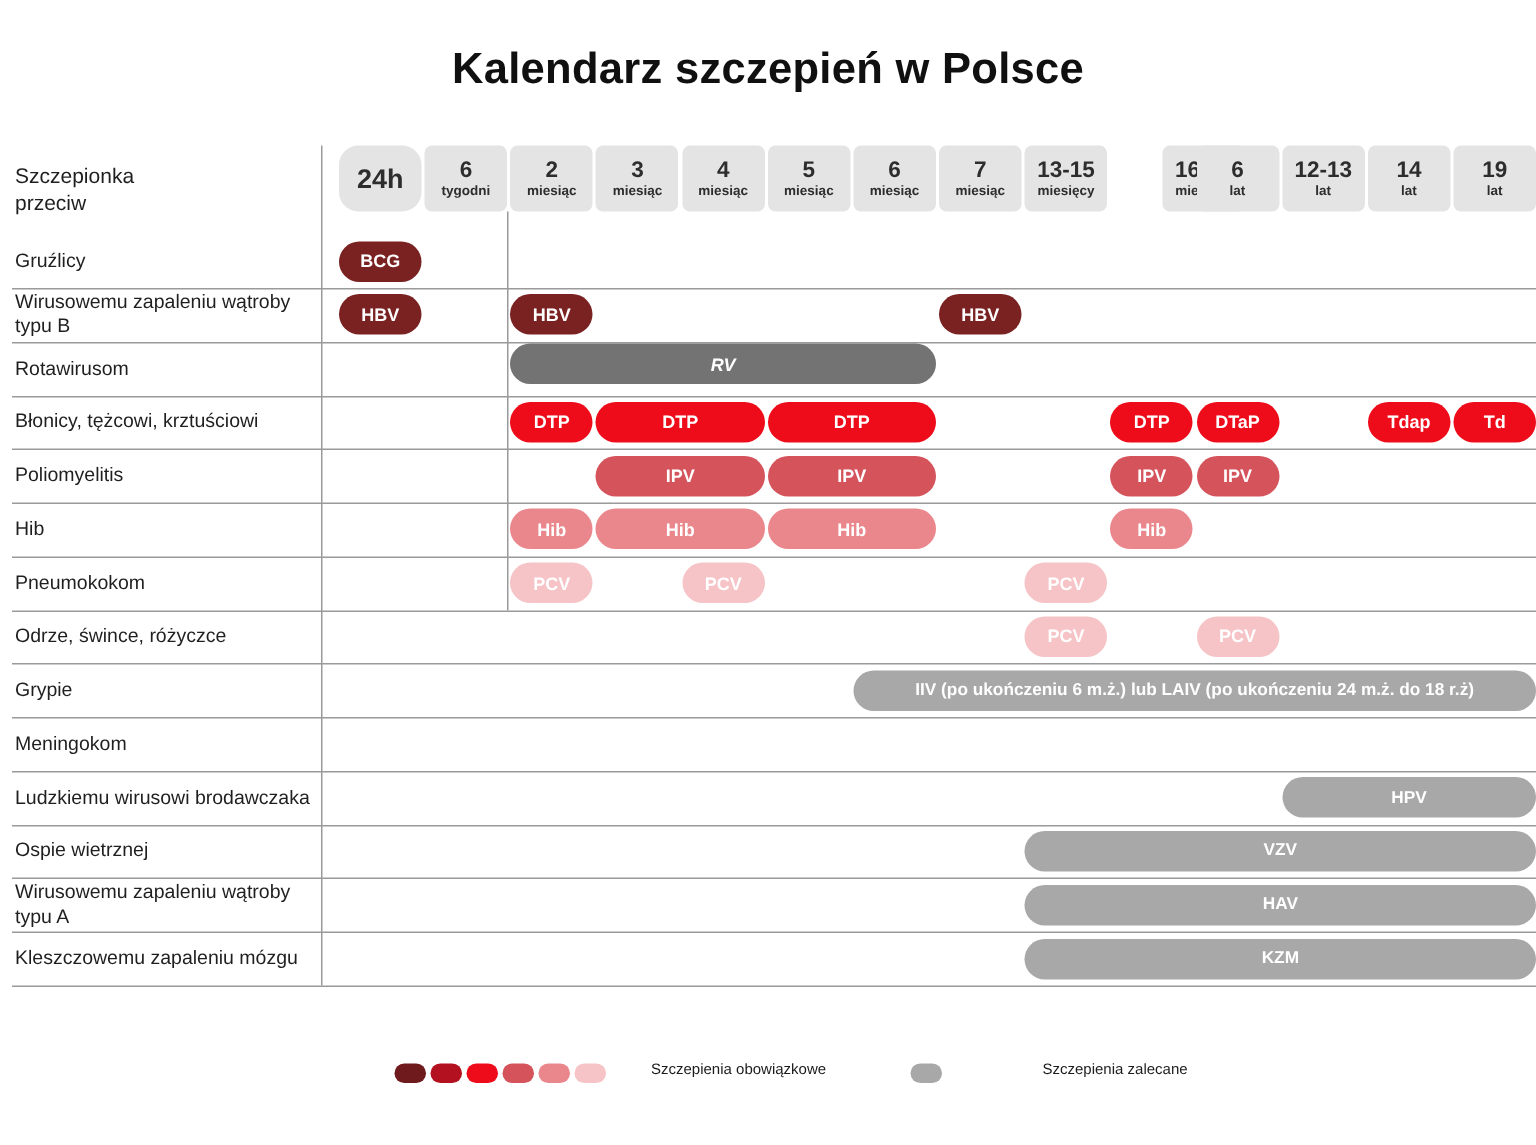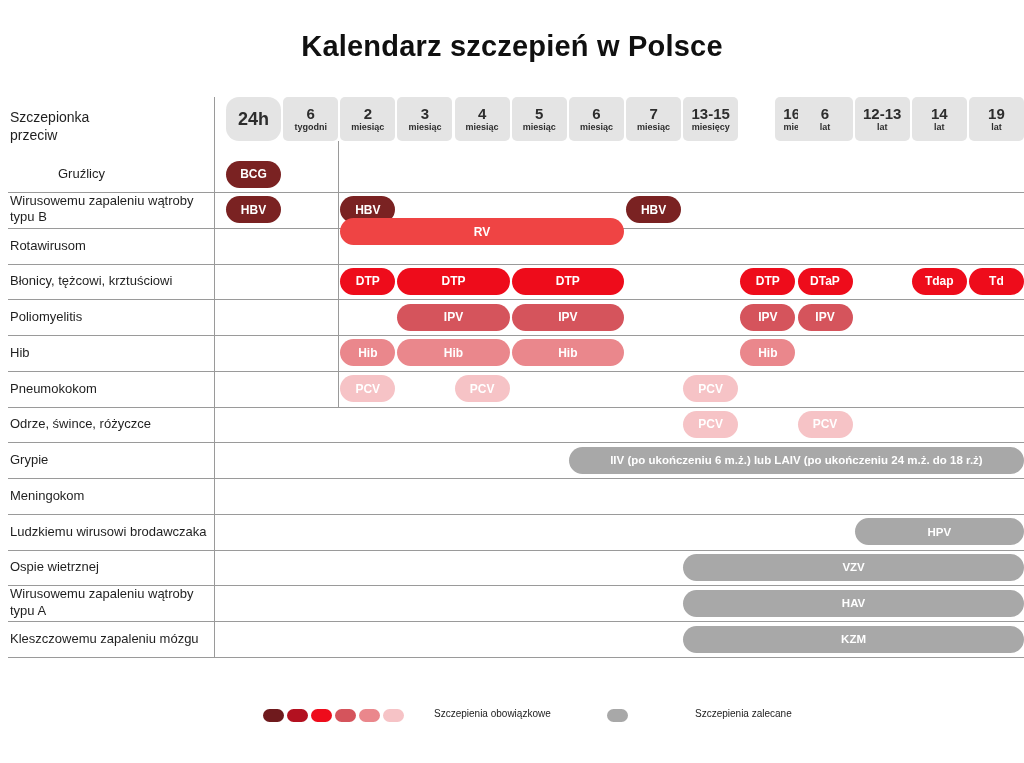--- a/index.html
+++ b/index.html
@@ -79,31 +79,31 @@
         <div class="small">lat</div>
       </div>
       <div class="hcell" style="left: 911.8px; top: 97px; width: 55px; height: 44px;">
         <div class="big">14</div>
         <div class="small">lat</div>
       </div>
       <div class="hcell" style="left: 968.95px; top: 97px; width: 55px; height: 44px;">
         <div class="big">19</div>
         <div class="small">lat</div>
       </div>
-      <div class="rlabel" style="top: 174px; margin-left: 48px;">Gruźlicy</div>
+      <div class="rlabel" style="top: 174px;">Gruźlicy</div>
       <div class="hline" style="top: 192px;"></div>
       <div class="pill" style="left: 226px; top: 160.5px; width: 55px; background: rgb(122, 34, 34);">BCG</div>
       <div class="rlabel" style="top: 209.77px;">Wirusowemu zapaleniu wątroby typu B</div>
       <div class="hline" style="top: 227.77px;"></div>
       <div class="pill" style="left: 226px; top: 196.27px; width: 55px; background: rgb(122, 34, 34);">HBV</div>
       <div class="pill" style="left: 340.3px; top: 196.27px; width: 55px; background: rgb(122, 34, 34);">HBV</div>
       <div class="pill" style="left: 626.05px; top: 196.27px; width: 55px; background: rgb(122, 34, 34);">HBV</div>
       <div class="rlabel" style="top: 245.54px;">Rotawirusom</div>
       <div class="hline" style="top: 263.54px;"></div>
-      <div class="pill" style="left: 340.3px; top: 218px; width: 283.6px; background: #ef4444;">RV</div>
+      <div class="pill" style="left: 340.3px; top: 229px; width: 283.6px; background: #737373; font-style: italic;">RV</div>
       <div class="rlabel" style="top: 281.31px;">Błonicy, tężcowi, krztuściowi</div>
       <div class="hline" style="top: 299.31px;"></div>
       <div class="pill" style="left: 340.3px; top: 267.81px; width: 55px; background: rgb(238, 12, 27);">DTP</div>
       <div class="pill" style="left: 397.45px; top: 267.81px; width: 112.15px; background: rgb(238, 12, 27);">DTP</div>
       <div class="pill" style="left: 511.75px; top: 267.81px; width: 112.15px; background: rgb(238, 12, 27);">DTP</div>
       <div class="pill" style="left: 740.35px; top: 267.81px; width: 55px; background: rgb(238, 12, 27);">DTP</div>
       <div class="pill" style="left: 797.5px; top: 267.81px; width: 55px; background: rgb(238, 12, 27);">DTaP</div>
       <div class="pill" style="left: 911.8px; top: 267.81px; width: 55px; background: rgb(238, 12, 27);">Tdap</div>
       <div class="pill" style="left: 968.95px; top: 267.81px; width: 55px; background: rgb(238, 12, 27);">Td</div>
       <div class="rlabel" style="top: 317.08px;">Poliomyelitis</div>

